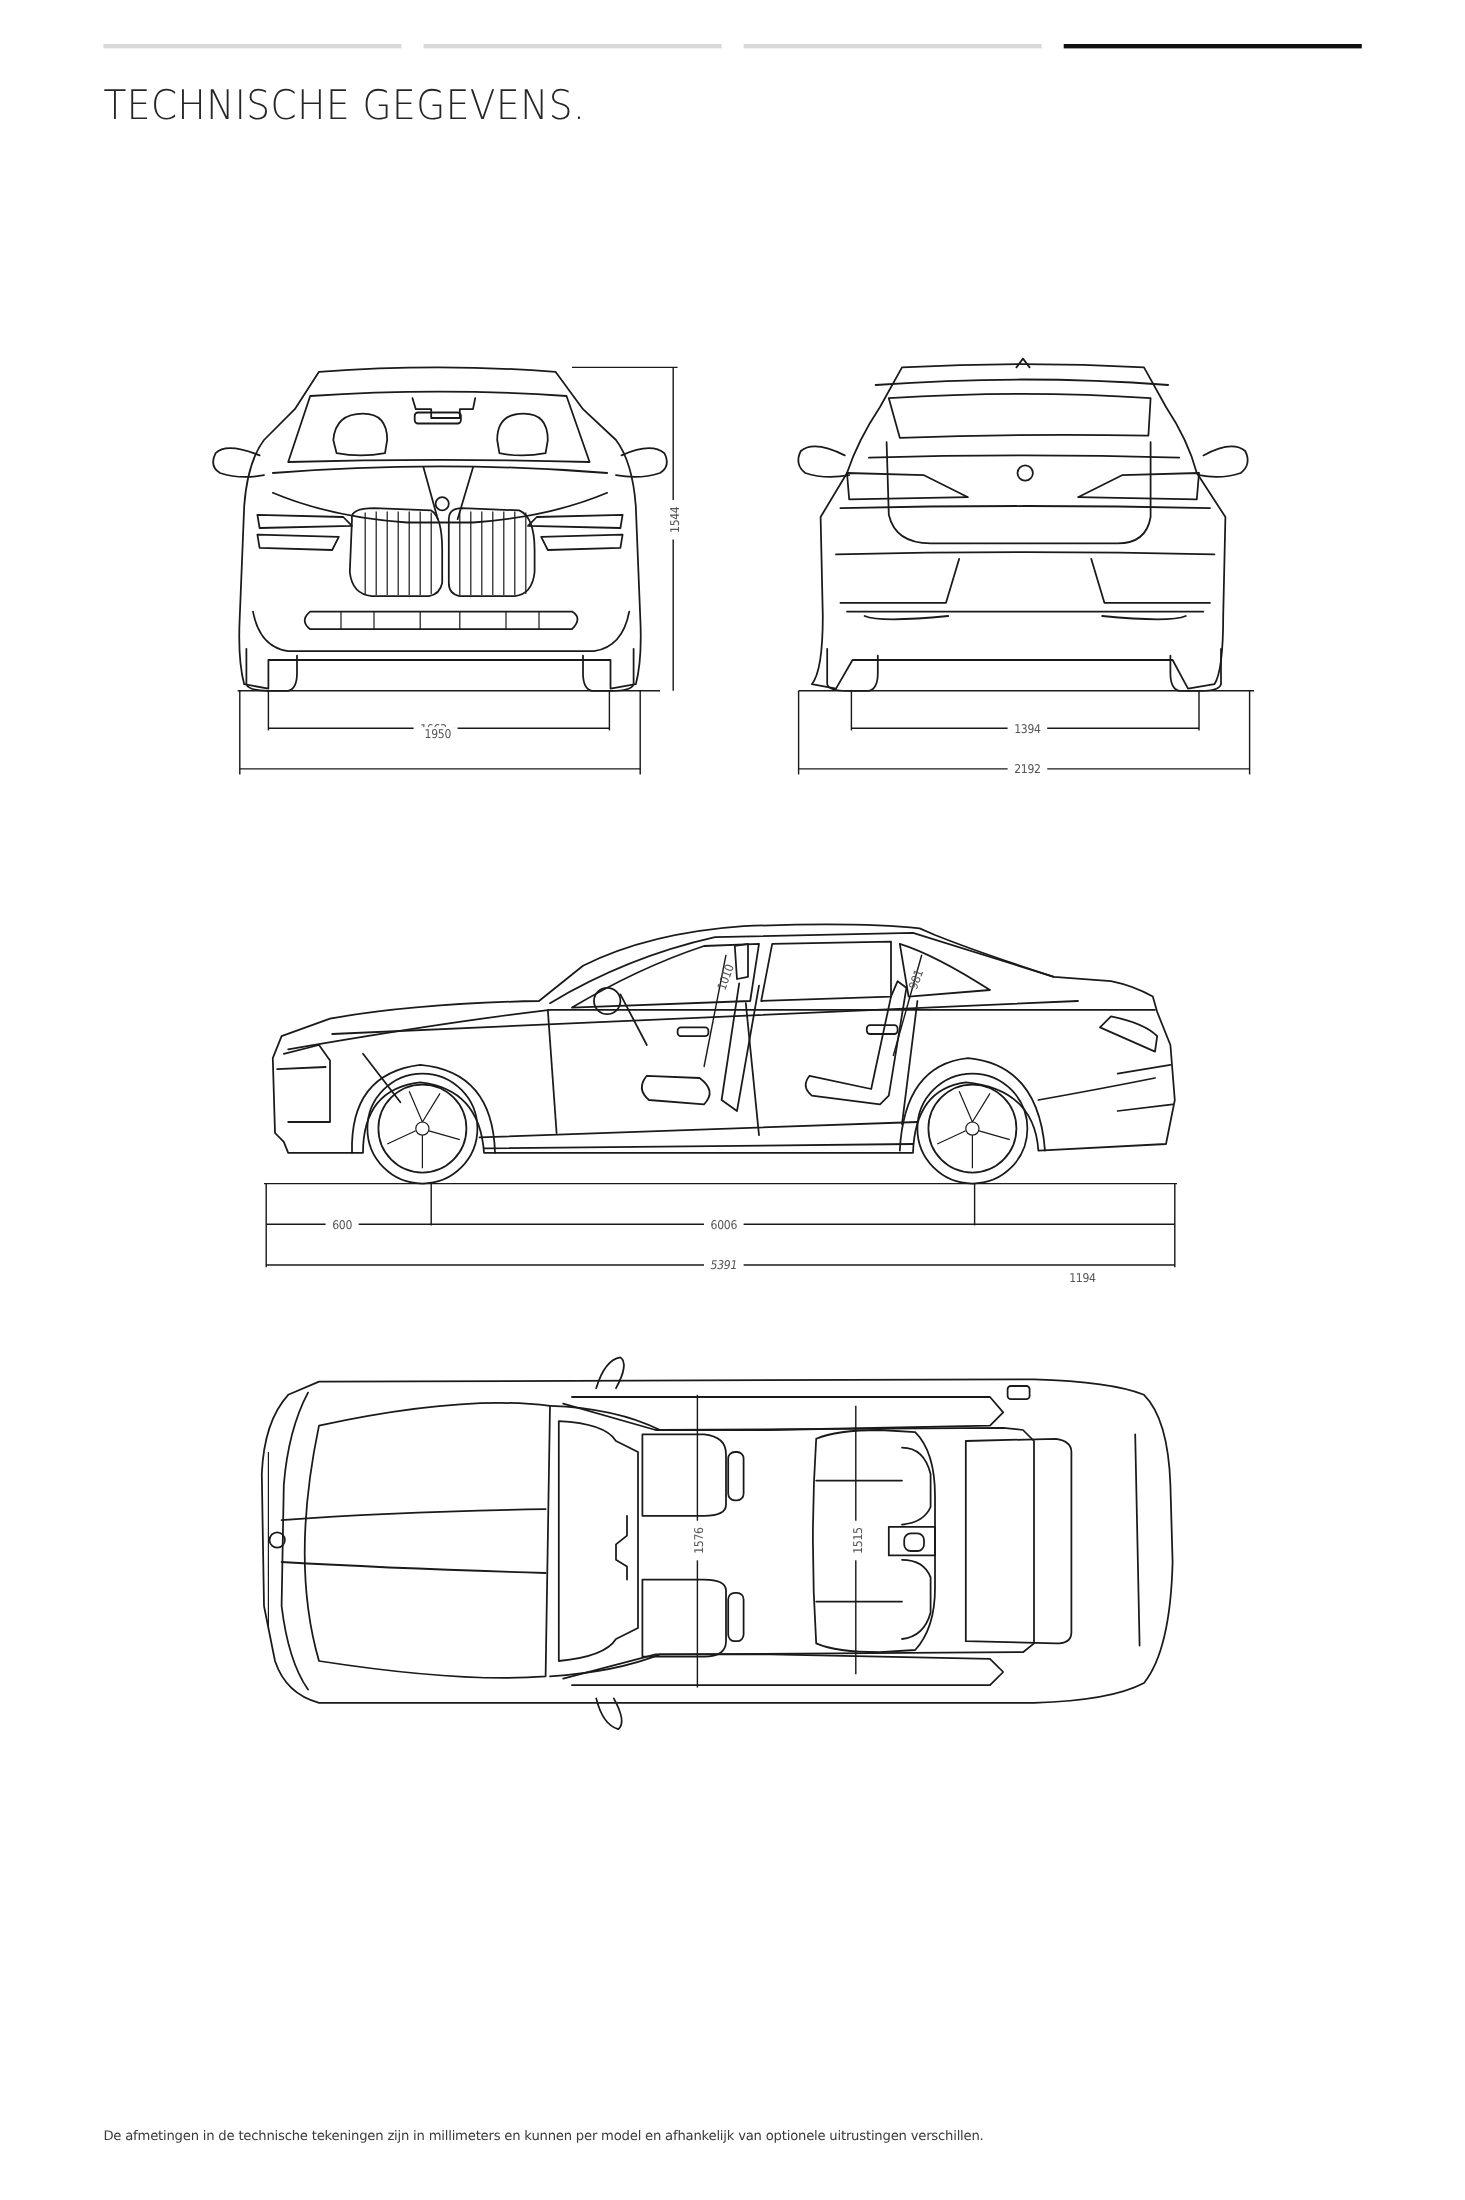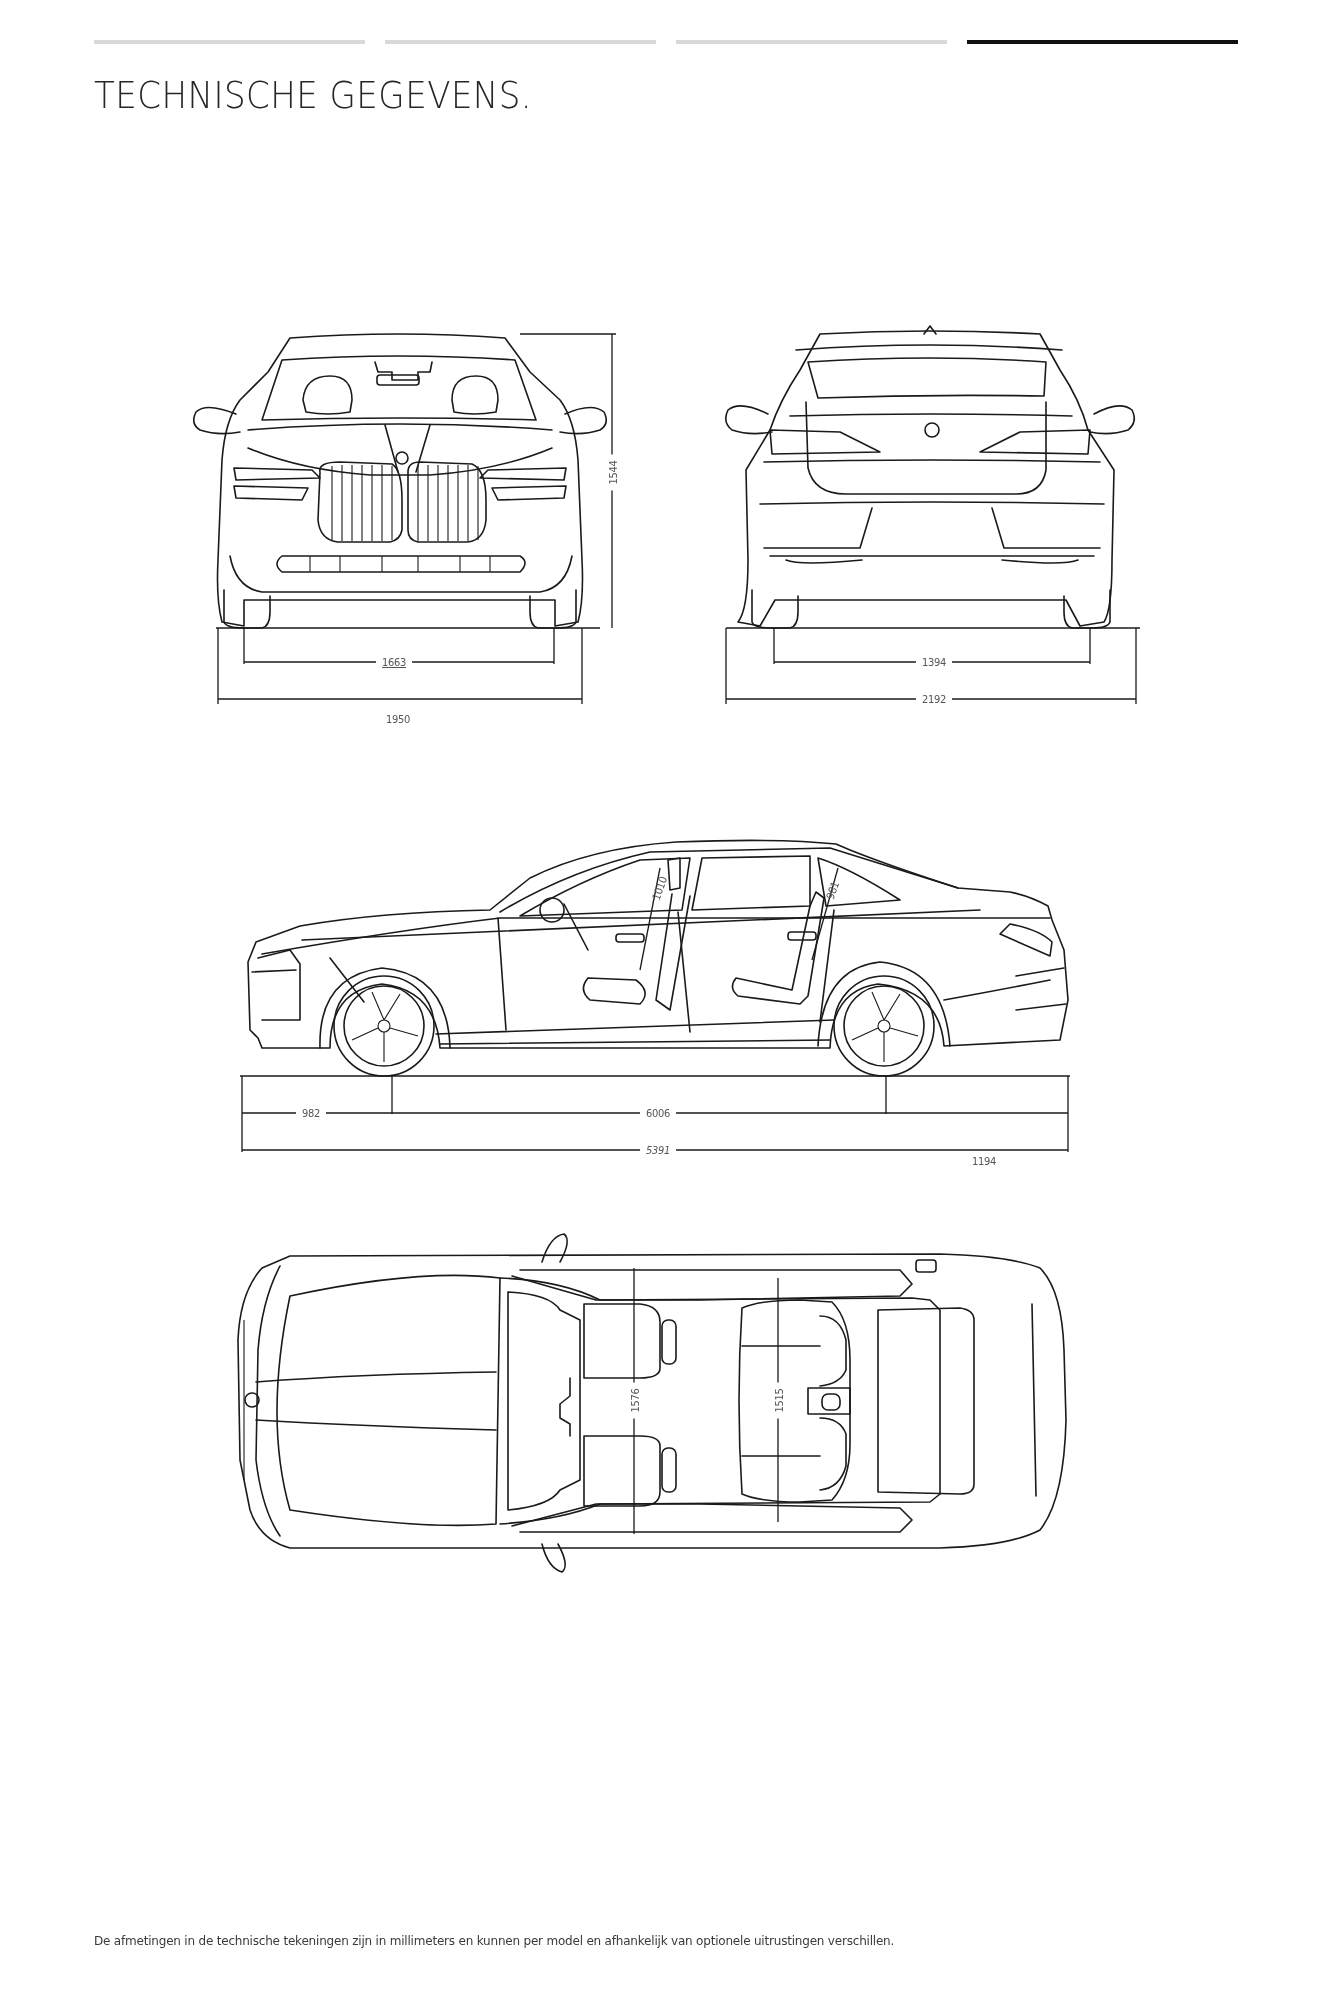--- a/index.html
+++ b/index.html
@@ -248,25 +248,25 @@
     <path class="t" d="M244 1320 L244 1480"></path>
   </g>
   <g>
     <line class="dim" x1="634" y1="1268" x2="634" y2="1534"></line>
     <line class="dim" x1="778" y1="1278" x2="778" y2="1522"></line>
   </g>
 </svg>
 
 <div class="dimlabel v" style="left:596px;top:466px;">1544</div>
 <div class="dimlabel" style="left:376px;top:656px;text-decoration:underline;">1663</div>
-<div class="dimlabel" style="left:380px;top:713px;">1950</div>
+<div class="dimlabel" style="left:380px;top:661px;">1950</div>
 <div class="dimlabel" style="left:916px;top:656px;">1394</div>
 <div class="dimlabel" style="left:916px;top:693px;text-align:center;">2192</div>
 <div class="dimlabel r" style="left:642px;top:882px;">1010</div>
 <div class="dimlabel r" style="left:818px;top:884px;">981</div>
-<div class="dimlabel" style="left:296px;top:1107px;">982</div>
+<div class="dimlabel" style="left:296px;top:1107px;">600</div>
 <div class="dimlabel" style="left:640px;top:1107px;">6006</div>
 <div class="dimlabel" style="left:966px;top:1107px;margin-top:48px;">1194</div>
 <div class="dimlabel" style="left:640px;top:1144px;font-style:italic;">5391</div>
 <div class="dimlabel v" style="left:618px;top:1394px;">1576</div>
 <div class="dimlabel v" style="left:762px;top:1394px;">1515</div>
 
 <div class="footnote">De afmetingen in de technische tekeningen zijn in millimeters en kunnen per model en afhankelijk van optionele uitrustingen verschillen.</div>
 
 </body></html>

